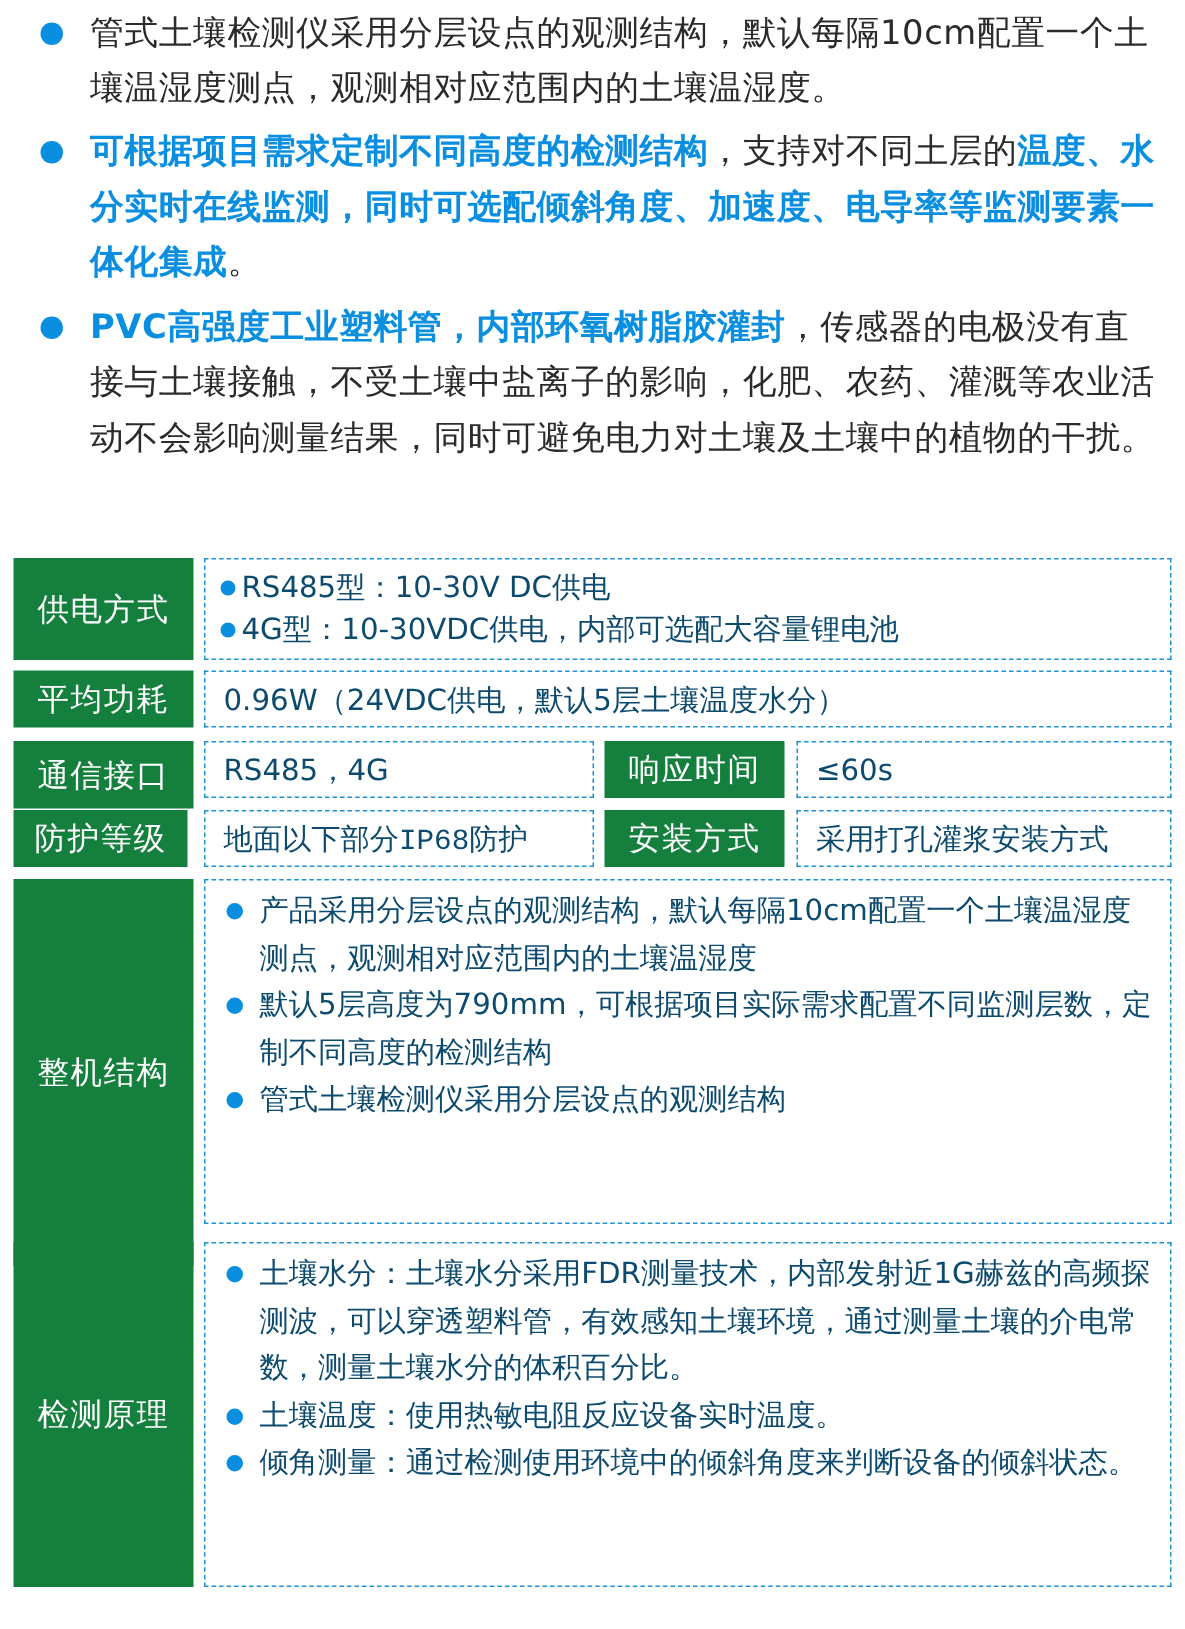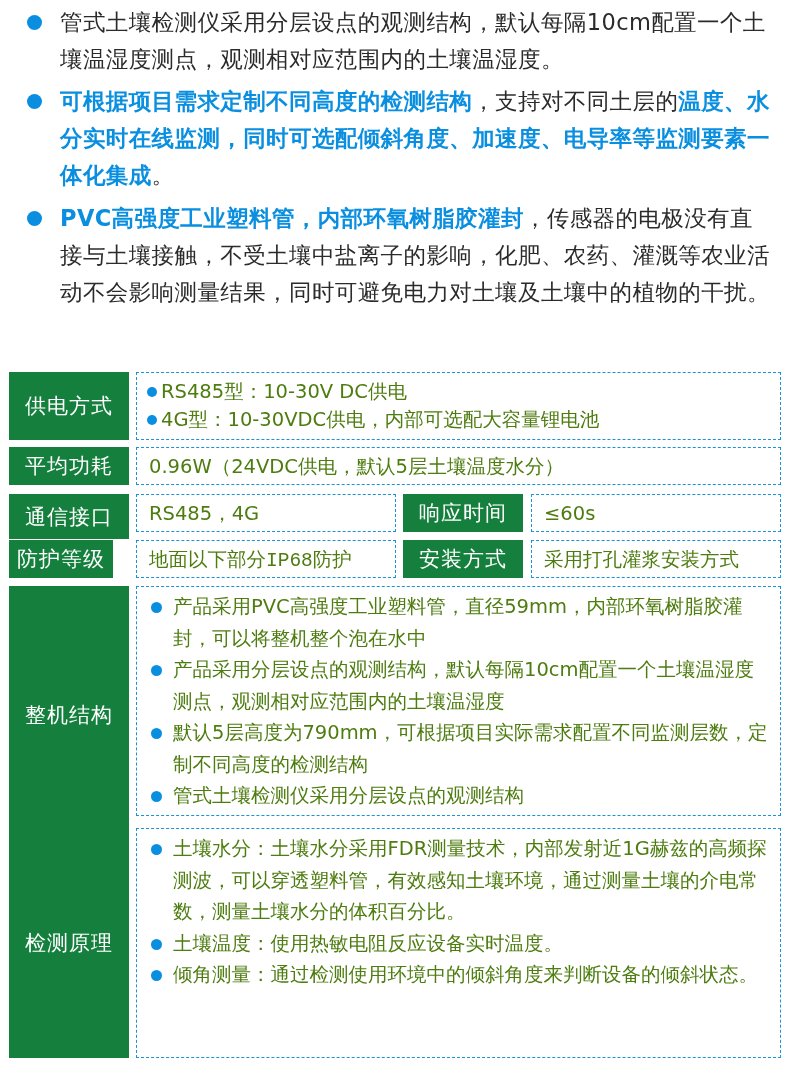--- a/index.html
+++ b/index.html
@@ -21,21 +21,21 @@
   .hl { color: #0a8fe0; font-weight: bold; }
 
   .lbl {
     position: absolute; background: #15803d; color: #ffffff;
     display: flex; align-items: center; justify-content: center;
     font-size: 21px; letter-spacing: 1px;
   }
   .val {
     position: absolute; box-sizing: border-box;
     border: 1.5px dashed #1a93d8;
-    font-size: 19.5px; color: #4d7c0f;
+    font-size: 19.5px; color: #0c4a6e;
     display: flex; align-items: center;
     padding-left: 12px;
   }
   .val.top { align-items: flex-start; }
   .list { margin: 0; padding: 0; list-style: none; width: 100%; }
   .list li {
     position: relative; padding-left: 26px; line-height: 31.5px; padding-right: 10px;
   }
   .list li::before {
     content: ""; position: absolute; left: 4px; top: 11px; width: 11px; height: 11px;
@@ -73,29 +73,28 @@
   </div>
 
   <div class="lbl" style="left:9px; top:447px; width:120px; height:38px;">平均功耗</div>
   <div class="val" style="left:136px; top:447px; width:645px; height:38px;">0.96W（24VDC供电，默认5层土壤温度水分）</div>
 
   <div class="lbl" style="left:9px; top:494px; width:120px; height:45px;">通信接口</div>
   <div class="val" style="left:136px; top:494px; width:260px; height:38px;">RS485，4G</div>
   <div class="lbl" style="left:403px; top:494px; width:120px; height:38px;">响应时间</div>
   <div class="val" style="left:531px; top:494px; width:250px; height:38px;">≤60s</div>
 
-  <div class="lbl" style="left:9px; top:540px; width:104px; height:38px;">防护等级</div>
+  <div class="lbl" style="left:9px; top:540px; width:116px; height:38px;">防护等级</div>
   <div class="val" style="left:136px; top:540px; width:260px; height:38px;font-family:Liberation Mono, monospace;">地面以下部分IP68防护</div>
   <div class="lbl" style="left:403px; top:540px; width:120px; height:38px;">安装方式</div>
   <div class="val" style="left:531px; top:540px; width:250px; height:38px;">采用打孔灌浆安装方式</div>
 
   <div class="lbl" style="left:9px; top:586px; width:120px; height:258px;">整机结构</div>
   <div class="val top" style="left:136px; top:586px; width:645px; height:230px; padding-left:10px; padding-top:4px;">
     <ul class="list">
-      <li>产品采用PVC高强度工业塑料管，直径59mm，内部环氧树脂胶灌封，可以将整机整个泡在水中</li>
       <li>产品采用分层设点的观测结构，默认每隔10cm配置一个土壤温湿度测点，观测相对应范围内的土壤温湿度</li>
       <li>默认5层高度为790mm，可根据项目实际需求配置不同监测层数，定制不同高度的检测结构</li>
       <li>管式土壤检测仪采用分层设点的观测结构</li>
     </ul>
   </div>
 
   <div class="lbl" style="left:9px; top:828px; width:120px; height:230px;">检测原理</div>
   <div class="val top" style="left:136px; top:828px; width:645px; height:230px; padding-left:10px; padding-top:4px;">
     <ul class="list">
       <li>土壤水分：土壤水分采用FDR测量技术，内部发射近1G赫兹的高频探测波，可以穿透塑料管，有效感知土壤环境，通过测量土壤的介电常数，测量土壤水分的体积百分比。</li>

